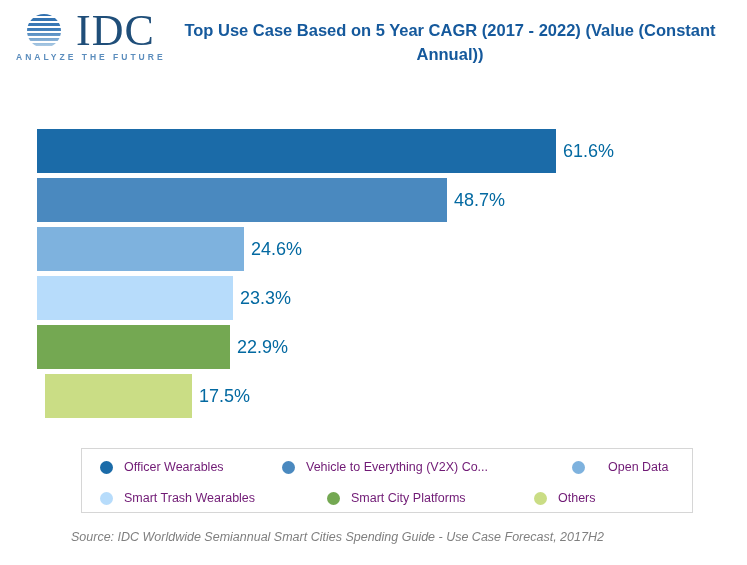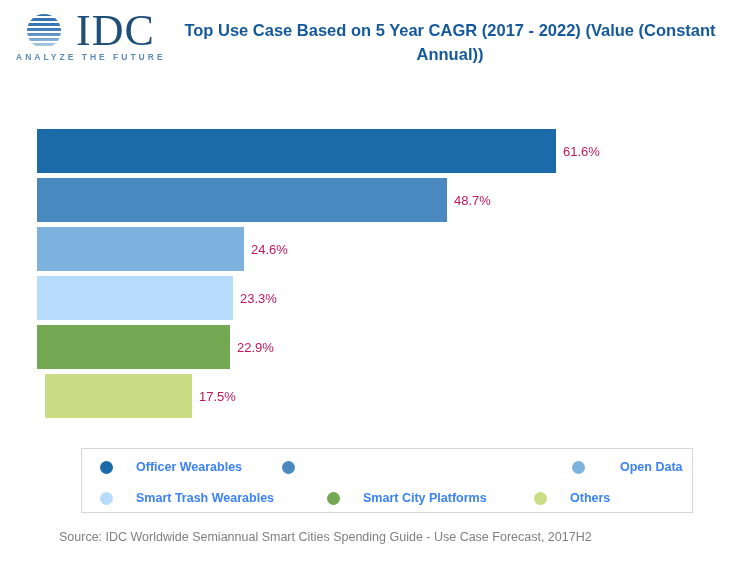--- a/index.html
+++ b/index.html
@@ -88,22 +88,22 @@
     display: flex;
     align-items: center;
   }
   .bar {
     height: 44px;
     box-sizing: border-box;
     border: 1px solid rgba(255,255,255,0.0);
   }
   .bar-label {
     margin-left: 7px;
-    font-size: 13px;
-    color: #be185d;
+    font-size: 18px;
+    color: #0369a1;
     white-space: nowrap;
   }
 
   
   .legend {
     position: absolute;
     left: 81px;
     top: 448px;
     width: 612px;
     height: 65px;
@@ -127,35 +127,35 @@
     align-items: center;
     position: absolute;
   }
   .legend-dot {
     width: 13px;
     height: 13px;
     border-radius: 50%;
     flex: 0 0 auto;
   }
   .legend-text {
-    margin-left: 23px;
+    margin-left: 11px;
     font-size: 12.5px;
-    color: #3b82f6;
-    white-space: nowrap;
-    font-weight: bold;
+    color: #701a75;
+    white-space: nowrap;
   }
 
   
   .source {
     position: absolute;
-    left: 59px;
+    left: 71px;
     top: 530px;
     font-size: 12.5px;
     color: #7f7f7f;
     white-space: nowrap;
+    font-style: italic;
   }
 </style>
 </head>
 <body>
 
 <div class="header">
 
   <div class="logo">
     <div class="logo-globe">
       <svg width="52" height="42" viewBox="0 0 52 42" xmlns="http://www.w3.org/2000/svg">
@@ -213,20 +213,21 @@
   </div>
 
 <div class="legend">
   <div class="legend-row row0" id="legend-row-0">
       <div class="legend-item" style="left: 18px;">
         <span class="legend-dot" style="background: rgb(27, 107, 168);"></span>
         <span class="legend-text">Officer Wearables</span>
       </div>
       <div class="legend-item" style="left: 200px;">
         <span class="legend-dot" style="background: rgb(74, 137, 191);"></span>
+        <span class="legend-text">Vehicle to Everything (V2X) Co...</span>
       </div>
       <div class="legend-item" style="left: 490px; gap: 12px;">
         <span class="legend-dot" style="background: rgb(126, 178, 222);"></span>
         <span class="legend-text">Open Data</span>
       </div>
     </div>
   <div class="legend-row row1" id="legend-row-1">
       <div class="legend-item" style="left: 18px;">
         <span class="legend-dot" style="background: rgb(183, 220, 251);"></span>
         <span class="legend-text">Smart Trash Wearables</span>

